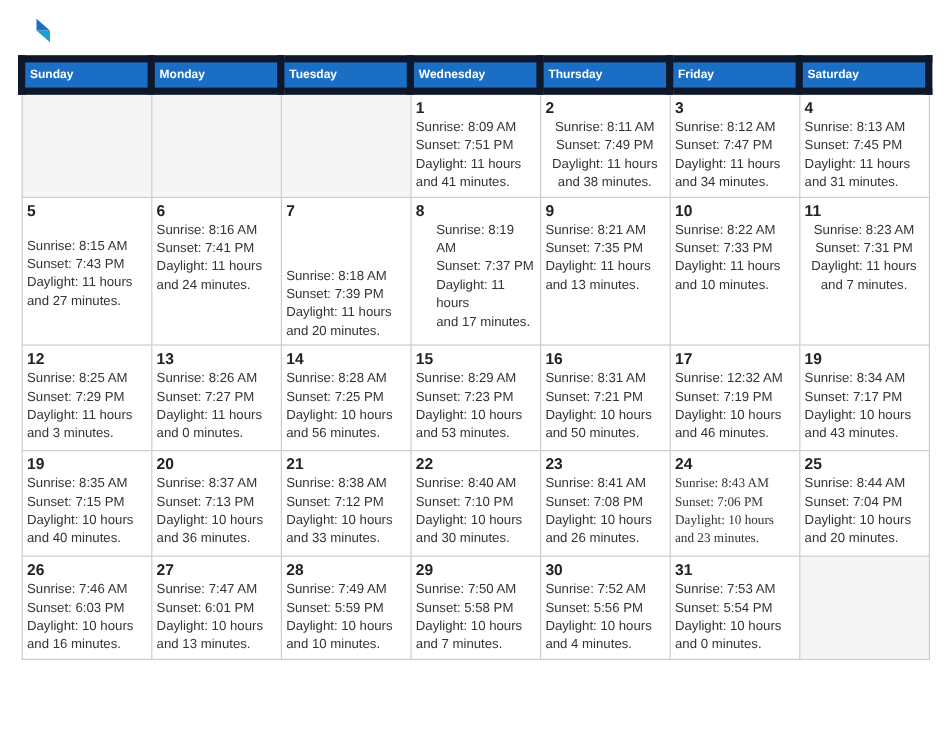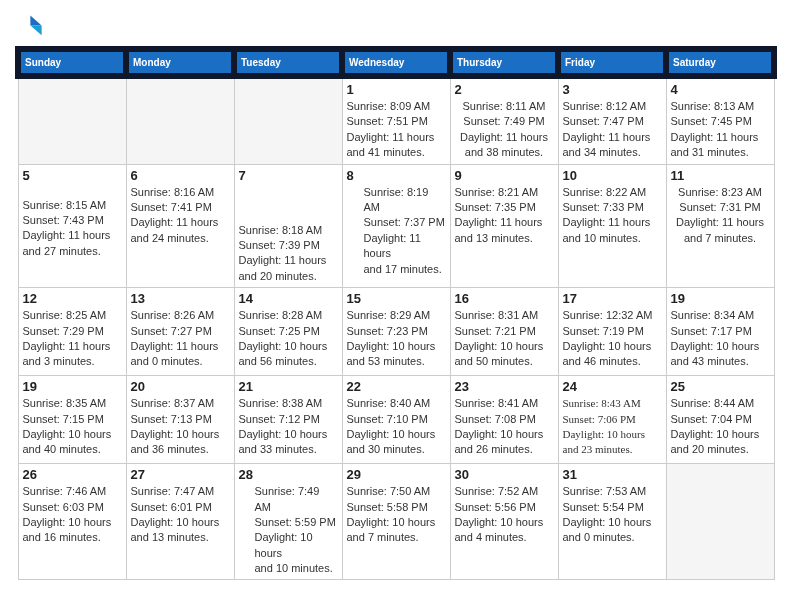--- a/index.html
+++ b/index.html
@@ -323,21 +323,21 @@
           </td>
           <td>
             <span class="day-number">27</span>
             <div class="day-info" style="white-space: pre-line;">Sunrise: 7:47 AM
 Sunset: 6:01 PM
 Daylight: 10 hours
 and 13 minutes.</div>
           </td>
           <td>
             <span class="day-number">28</span>
-            <div class="day-info" style="white-space: pre-line; margin-left: 16px;">Sunrise: 7:49 AM
+            <div class="day-info" style="white-space: pre-line;">Sunrise: 7:49 AM
 Sunset: 5:59 PM
 Daylight: 10 hours
 and 10 minutes.</div>
           </td>
           <td>
             <span class="day-number">29</span>
             <div class="day-info" style="white-space: pre-line;">Sunrise: 7:50 AM
 Sunset: 5:58 PM
 Daylight: 10 hours
 and 7 minutes.</div>

